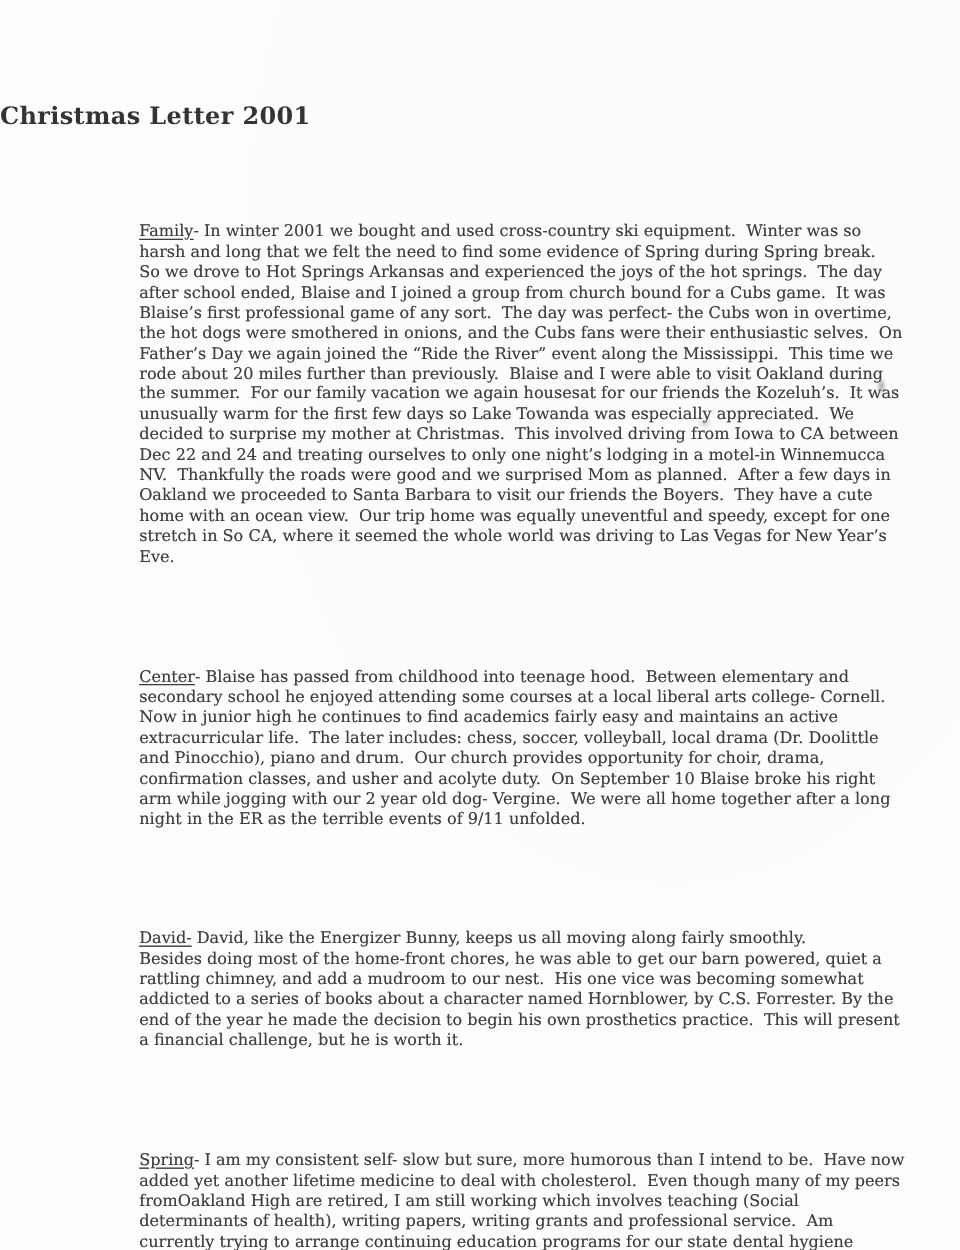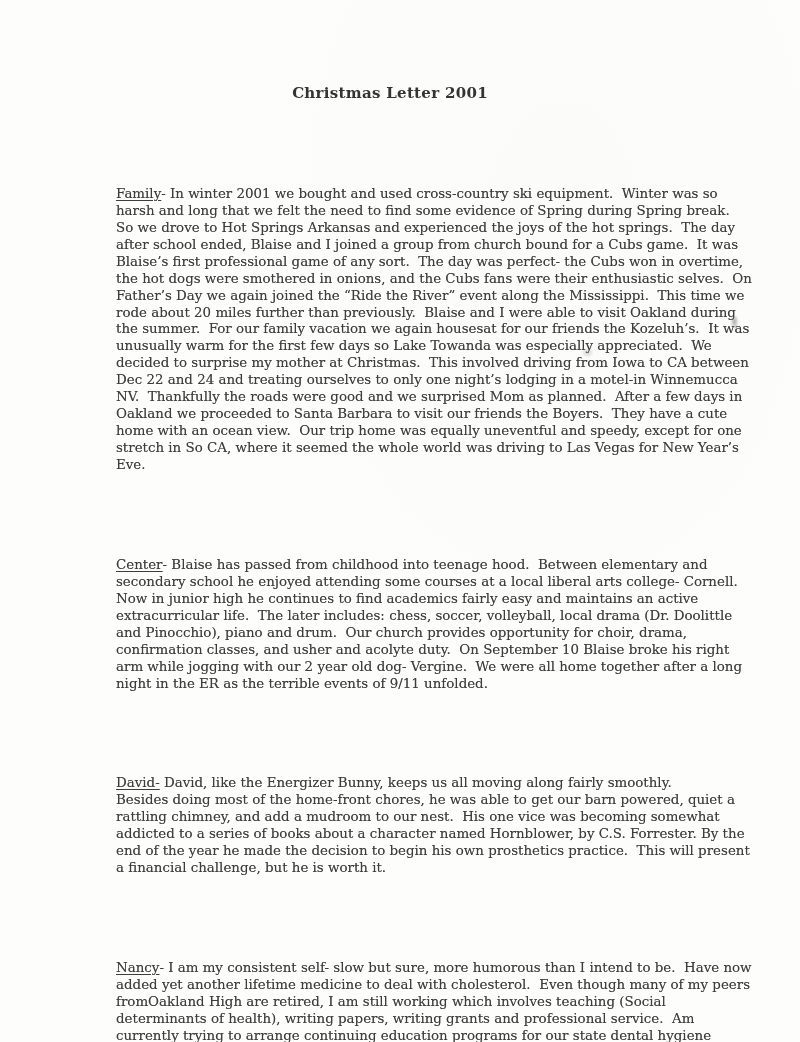--- a/index.html
+++ b/index.html
@@ -20,22 +20,22 @@
     inset: 0;
     background:
       radial-gradient(ellipse at 70% 20%, rgba(0,0,0,0.008), rgba(0,0,0,0) 60%),
       #fdfdfc;
   }
   .doc-title {
     position: absolute;
     top: 84px;
     left: 0;
     width: 780px;
-    text-align: center;
-    font-size: 15px;
+    text-align: left;
+    font-size: 20px;
     font-weight: bold;
     letter-spacing: 0.3px;
     color: #343434;
   }
   .body-text {
     position: absolute;
     left: 100px;
     top: 119px;
     width: 660px;
     font-size: 13.4px;
@@ -104,21 +104,21 @@
 arm while jogging with our 2 year old dog- Vergine.  We were all home together after a long
 night in the ER as the terrible events of 9/11 unfolded.</span></p>
 
     <p class="para"><span class="head">David-</span><span> </span><span>David, like the Energizer Bunny, keeps us all moving along fairly smoothly.
 Besides doing most of the home-front chores, he was able to get our barn powered, quiet a
 rattling chimney, and add a mudroom to our nest.  His one vice was becoming somewhat
 addicted to a series of books about a character named Hornblower, by C.S. Forrester. By the
 end of the year he made the decision to begin his own prosthetics practice.  This will present
 a financial challenge, but he is worth it.</span></p>
 
-    <p class="para"><span class="head">Nancy</span><span>- </span><span>I am my consistent self- slow but sure, more humorous than I intend to be.  Have now
+    <p class="para"><span class="head">Spring</span><span>- </span><span>I am my consistent self- slow but sure, more humorous than I intend to be.  Have now
 added yet another lifetime medicine to deal with cholesterol.  Even though many of my peers
 fromOakland High are retired, I am still working which involves teaching (Social
 determinants of health), writing papers, writing grants and professional service.  Am
 currently trying to arrange continuing education programs for our state dental hygiene
 association.  This is no easy task.  Was pleased to be asked to be a grant reviewer for the
 Center for Disease Control this past summer.  Was sad to see my best friends over the last 30
 years move from Iowa City to Santa Barbara in the fall.  However, I am finding new friends
 at work.  Am enjoying and serving my fellow Believers as a Sunday School teacher, a campus
 ministry board member, and participant in a faculty book club.  We are currently reading
 “Belief in God in an Age of Science, by Sir John Polkinghorne, which stretches me mentally

